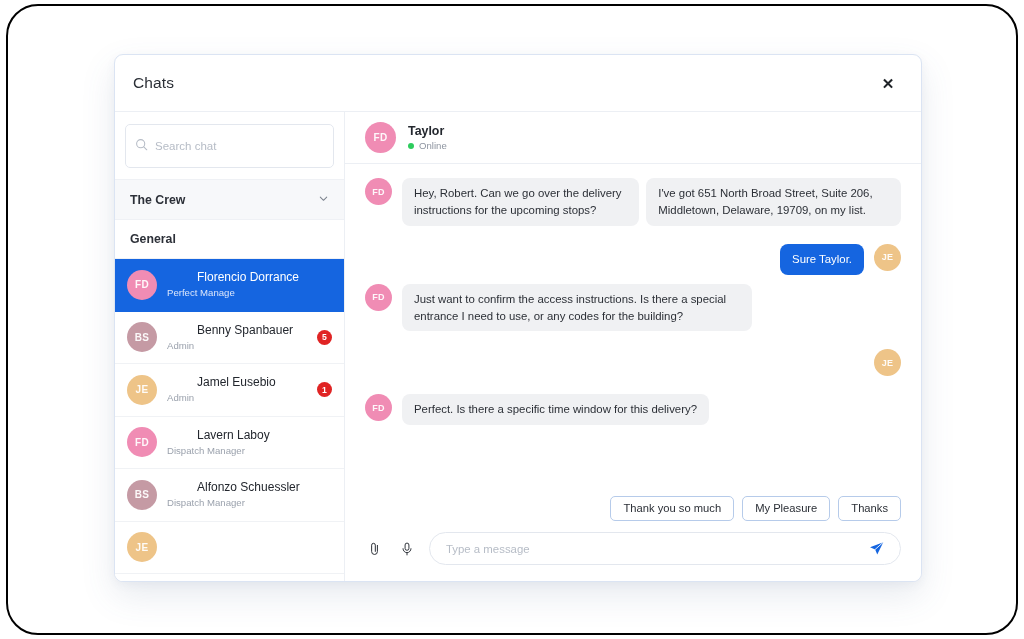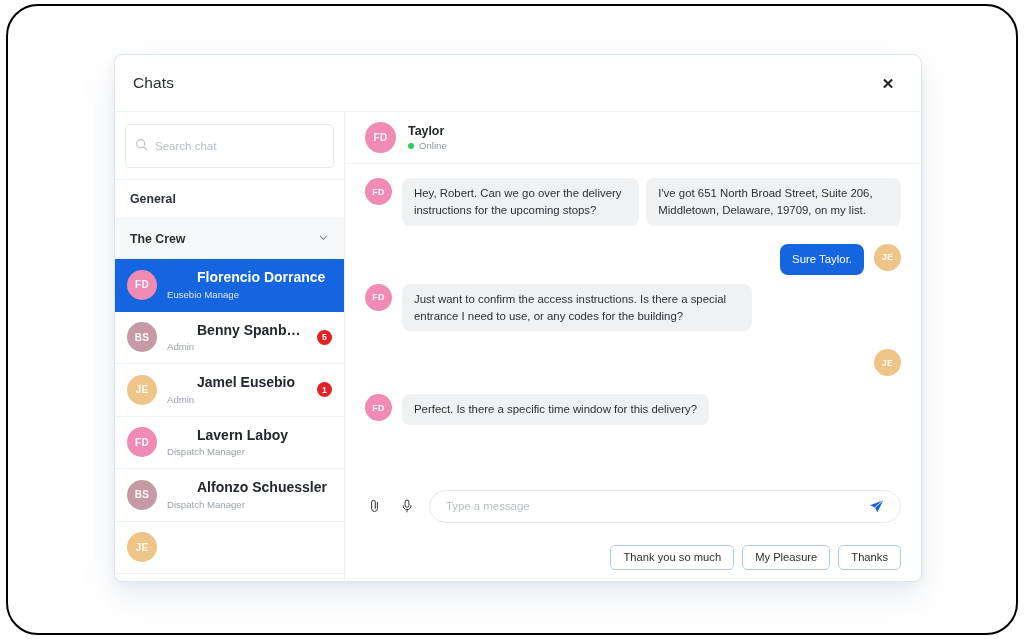--- a/index.html
+++ b/index.html
@@ -161,22 +161,22 @@
     font-weight: bold;
     color: rgba(255,255,255,0.93);
     letter-spacing: 0.3px;
   }
   .avatar.av-fd { background: #f08cb4; }
   .avatar.av-bs { background: #c59aa4; }
   .avatar.av-je { background: #eec488; }
 
   .contact-text { flex: 1 1 auto; min-width: 0; line-height: 1.25; }
   .contact-name {
-    font-size: 14px;
-    font-weight: bold;
+    font-size: 12px;
+    font-weight: normal;
     color: #23272e;
     white-space: nowrap;
     overflow: hidden;
     text-overflow: ellipsis;
     padding-left: 30px;
   }
   .contact-role {
     font-size: 9.6px;
     color: #9ba2ad;
     white-space: nowrap;
@@ -348,40 +348,40 @@
             <span>
               <svg width="13" height="13" viewBox="0 0 16 16" fill="none">
                 <circle cx="7" cy="7" r="5" stroke="#b6bcc6" stroke-width="1.3"></circle>
                 <line x1="10.8" y1="10.8" x2="14.5" y2="14.5" stroke="#b6bcc6" stroke-width="1.3" stroke-linecap="round"></line>
               </svg>
             </span>
             <input id="search-input" type="text" placeholder="Search chat" style="">
           </div>
         </div>
 
-        <div class="group-header">
-          <span>General</span>
-        </div>
-
         <div class="group-header shaded">
           <span>The Crew</span>
           <span>
             <svg width="11" height="11" viewBox="0 0 12 12" fill="none">
               <path d="M2.5 4.5 L6 8 L9.5 4.5" stroke="#7b828d" stroke-width="1.1" stroke-linecap="round" stroke-linejoin="round"></path>
             </svg>
           </span>
         </div>
 
+        <div class="group-header">
+          <span>General</span>
+        </div>
+
         <div id="contact-list">
 
           <div class="contact-row selected">
             <div class="avatar av-fd">FD</div>
             <div class="contact-text">
               <div class="contact-name">Florencio Dorrance</div>
-              <div class="contact-role">Eusebio Manage</div>
+              <div class="contact-role">Perfect Manage</div>
             </div>
           </div>
 
           <div class="contact-row">
             <div class="avatar av-bs">BS</div>
             <div class="contact-text">
               <div class="contact-name">Benny Spanbauer</div>
               <div class="contact-role">Admin</div>
             </div>
             <div class="badge">5</div>
@@ -466,20 +466,26 @@
 
           <div class="spacer-sm"></div>
 
           <div class="msg-group">
             <div class="avatar av-fd">FD</div>
             <div class="bubble-col">
               <div class="bubble in">Perfect. Is there a specific time window for this delivery?</div>
             </div>
           </div>
 
+        </div>
+
+        <div id="quick-replies">
+          <button class="quick-reply">Thank you so much</button>
+          <button class="quick-reply">My Pleasure</button>
+          <button class="quick-reply">Thanks</button>
         </div>
 
         <div id="composer">
 
           <span class="composer-icon">
             <svg width="16" height="16" viewBox="0 0 20 20" fill="none">
               <path d="M13 5.5 L13 13.2 a3.6 3.6 0 0 1 -7.2 0 L5.8 5.2 a2.3 2.3 0 0 1 4.6 0 L10.4 13" stroke="#2b2f36" stroke-width="1.25" stroke-linecap="round" stroke-linejoin="round"></path>
             </svg>
           </span>
 
@@ -496,22 +502,16 @@
             <button id="send-button">
               <svg width="17" height="17" viewBox="0 0 20 20" fill="none">
                 <path d="M18 2.6 L2.4 8.6 L8.4 11.1 L10.9 17.2 Z" fill="#1565e0"></path>
                 <path d="M18 2.6 L8.4 11.1" stroke="#ffffff" stroke-width="1.05" stroke-linecap="round"></path>
               </svg>
             </button>
           </div>
 
         </div>
 
-        <div id="quick-replies">
-          <button class="quick-reply">Thank you so much</button>
-          <button class="quick-reply">My Pleasure</button>
-          <button class="quick-reply">Thanks</button>
-        </div>
-
       </div>
     </div>
   </div>
 </div>
 
 </body></html>

